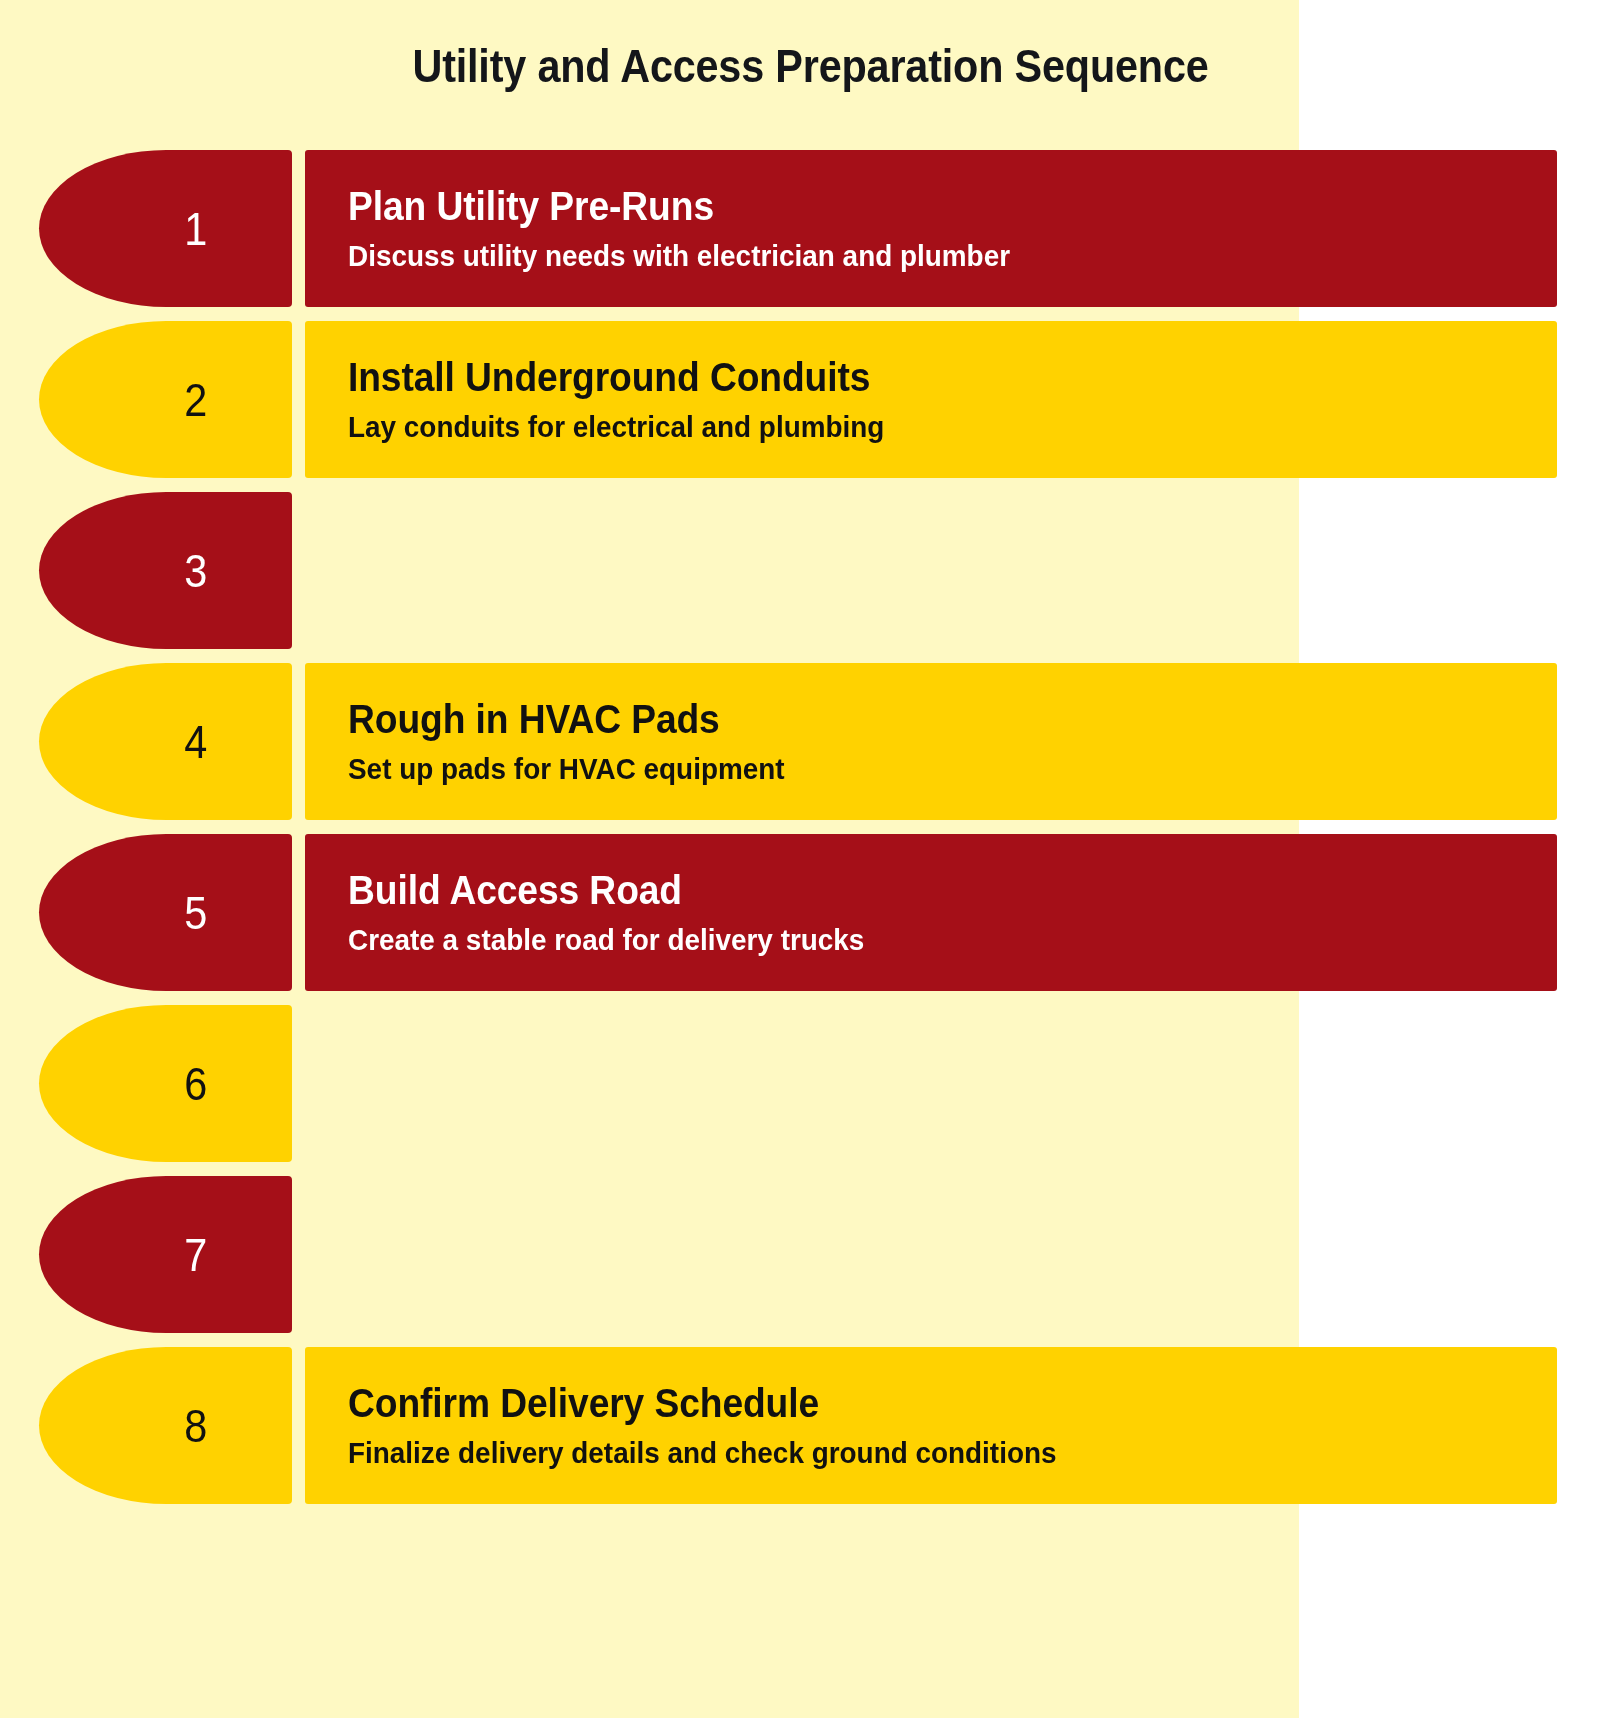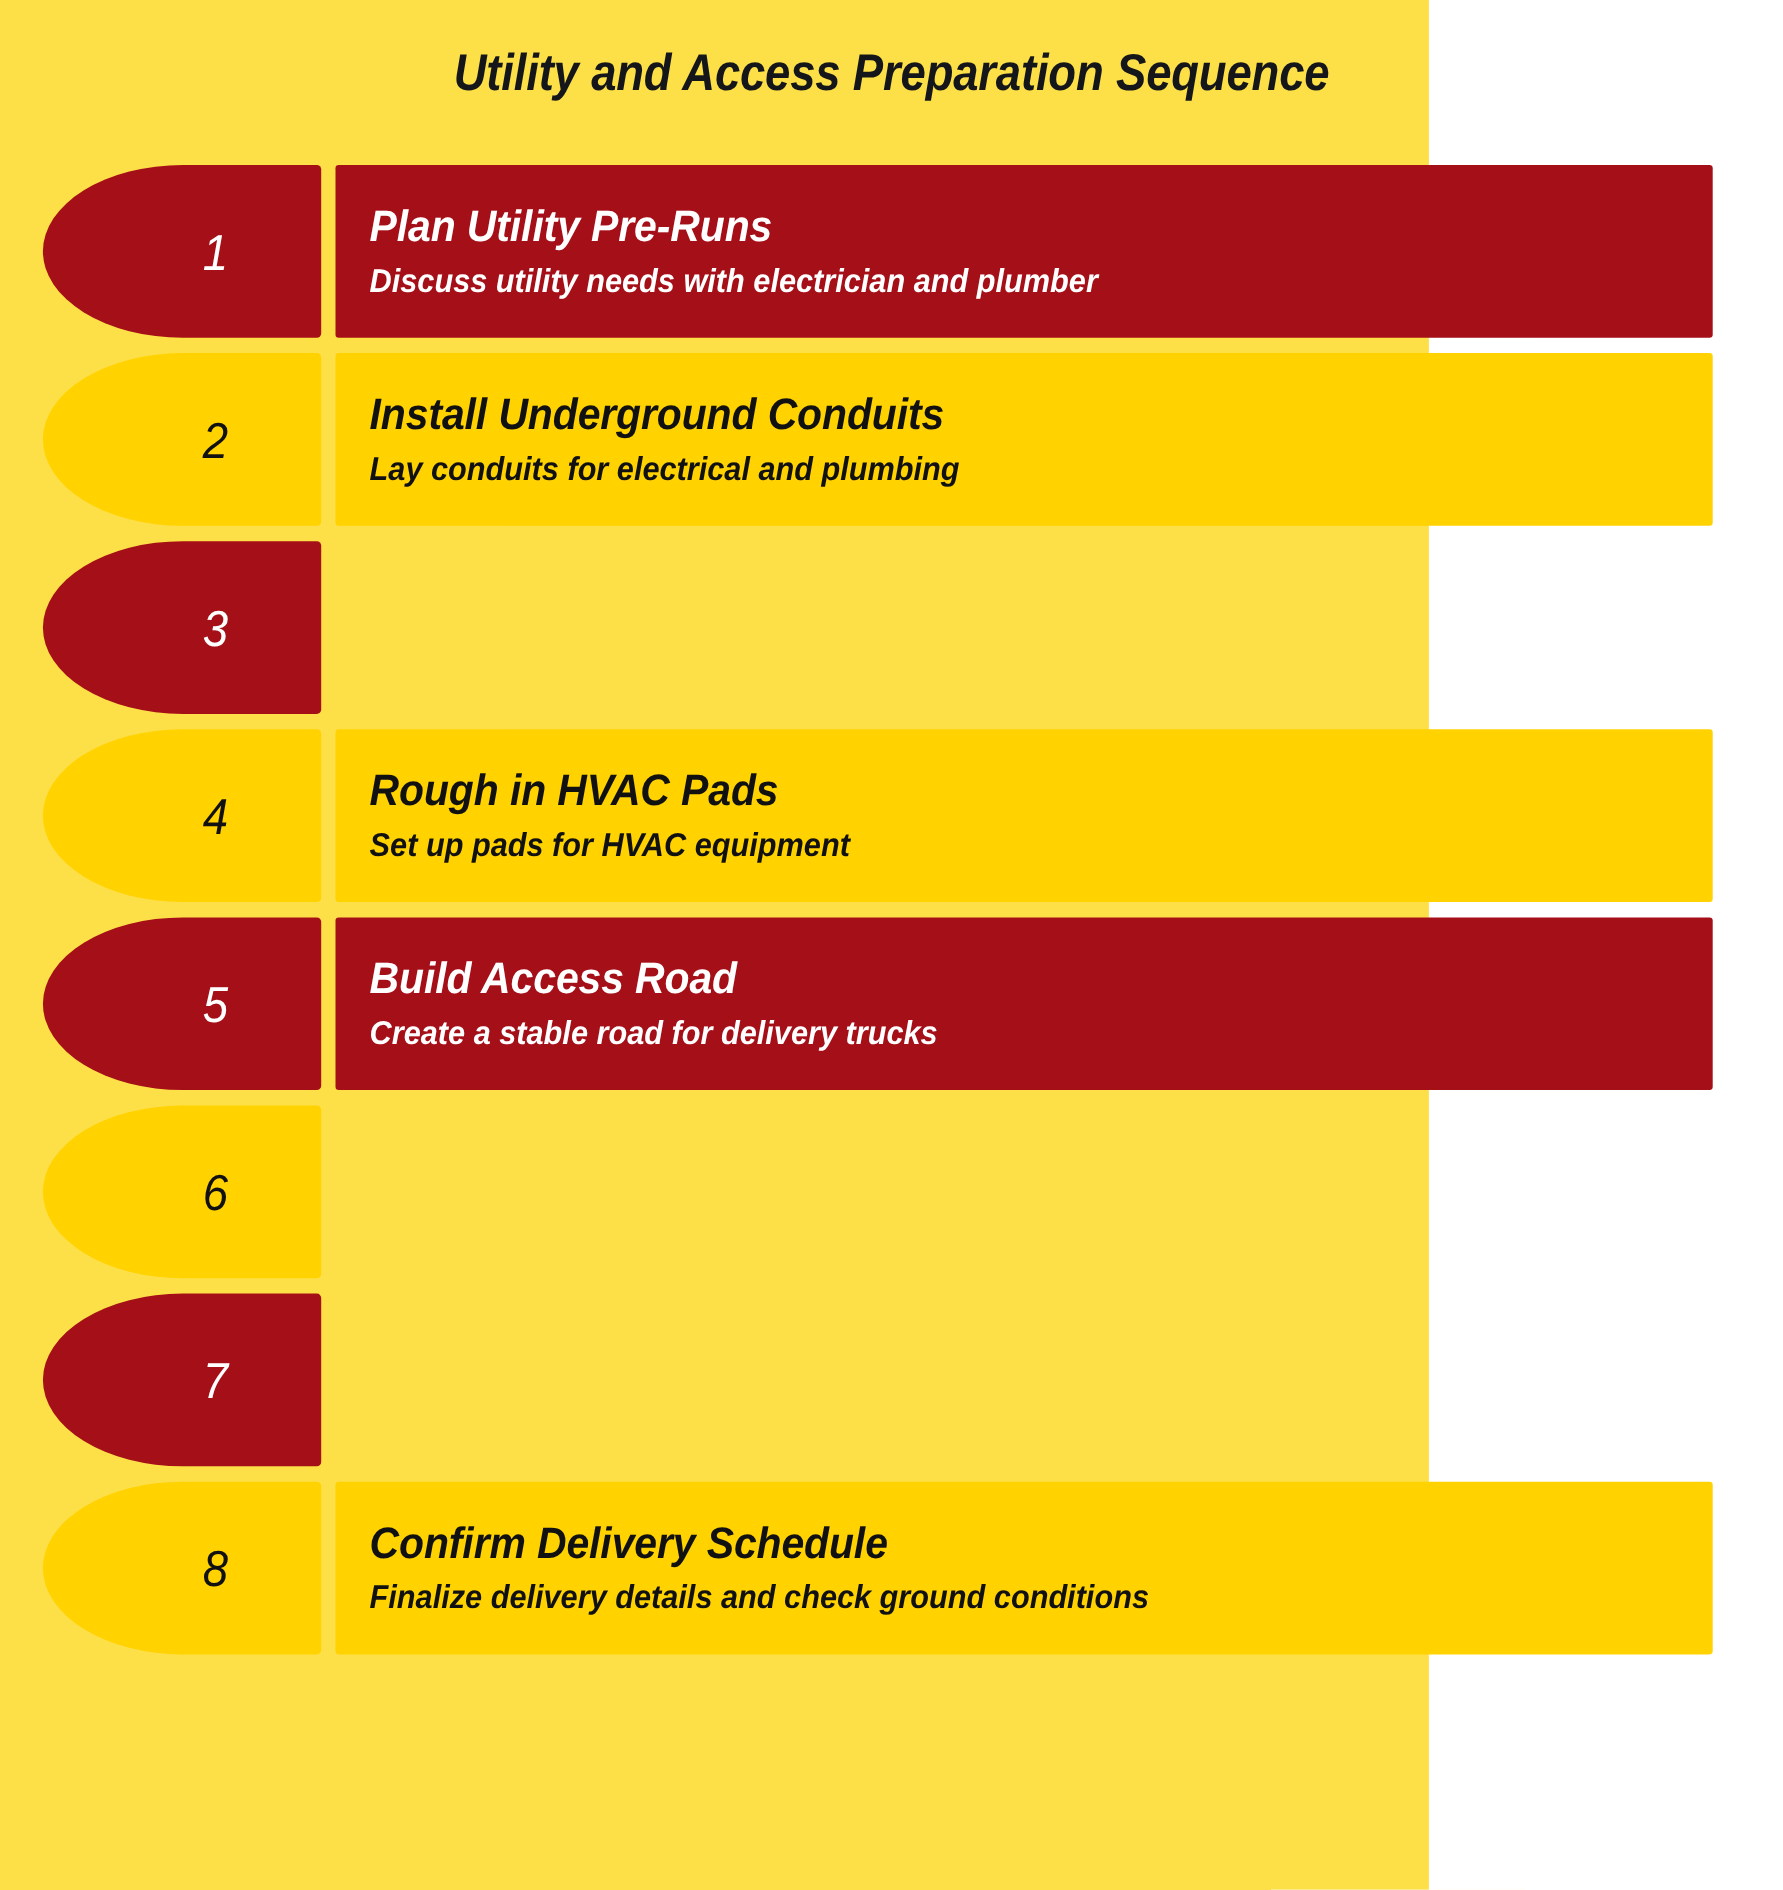--- a/index.html
+++ b/index.html
@@ -11,22 +11,21 @@
     width: 1621px;
     height: 1718px;
     font-family: "Liberation Sans", sans-serif;
     overflow: hidden;
   }
 
   #infographic {
     position: relative;
     width: 1299px;
     height: 1718px;
-    background: #fde047;
-    font-style: italic;
+    background: #fef9c3;
   }
 
   #chart-title {
     position: absolute;
     top: 38px;
     left: 0;
     width: 1621px;
     text-align: center;
     font-family: "Liberation Sans Narrow", "Liberation Sans", sans-serif;
     font-size: 47px;
@@ -80,21 +79,21 @@
 
   .step-bar {
     position: relative;
     margin-left: 13px;
     flex: 0 0 1252px;
     width: 1252px;
     border-radius: 3px;
     display: flex;
     flex-direction: column;
     justify-content: center;
-    padding-left: 31px;
+    padding-left: 43px;
     box-sizing: border-box;
   }
 
   .step-title {
     font-family: "Liberation Sans Narrow", "Liberation Sans", sans-serif;
     font-size: 40px;
     font-weight: bold;
     line-height: 1.05;
     letter-spacing: -0.1px;
     transform: scaleX(0.93);

